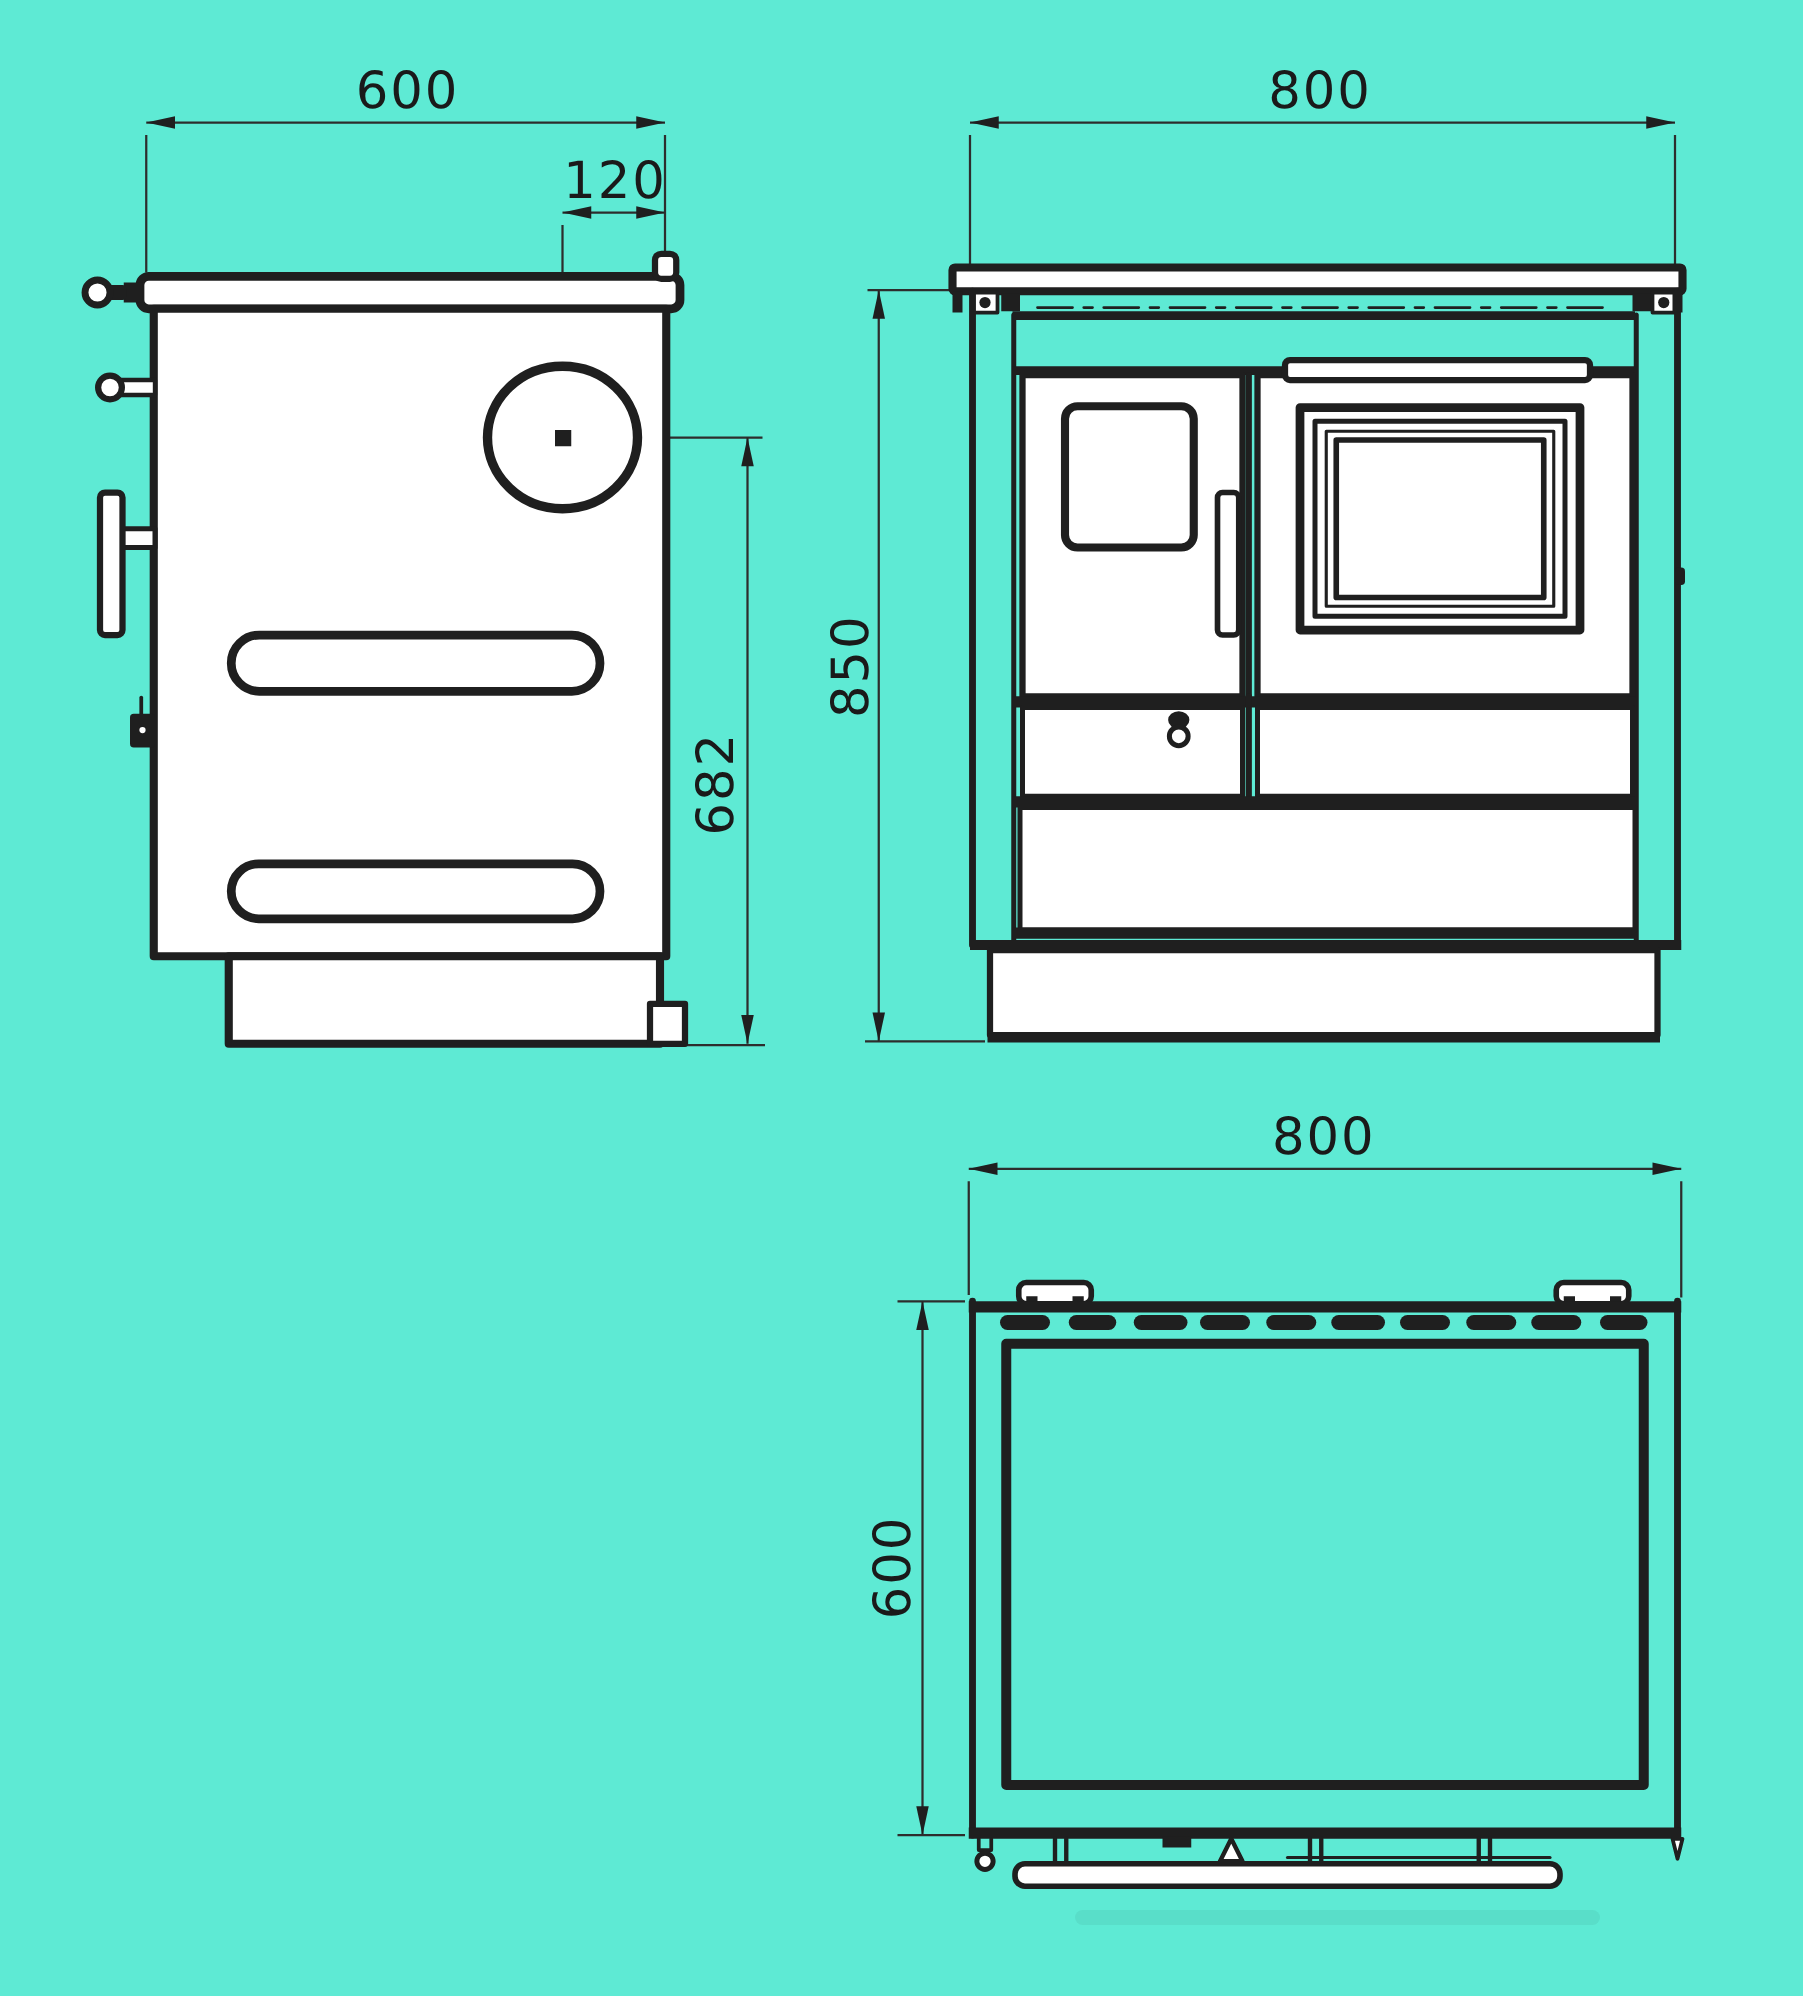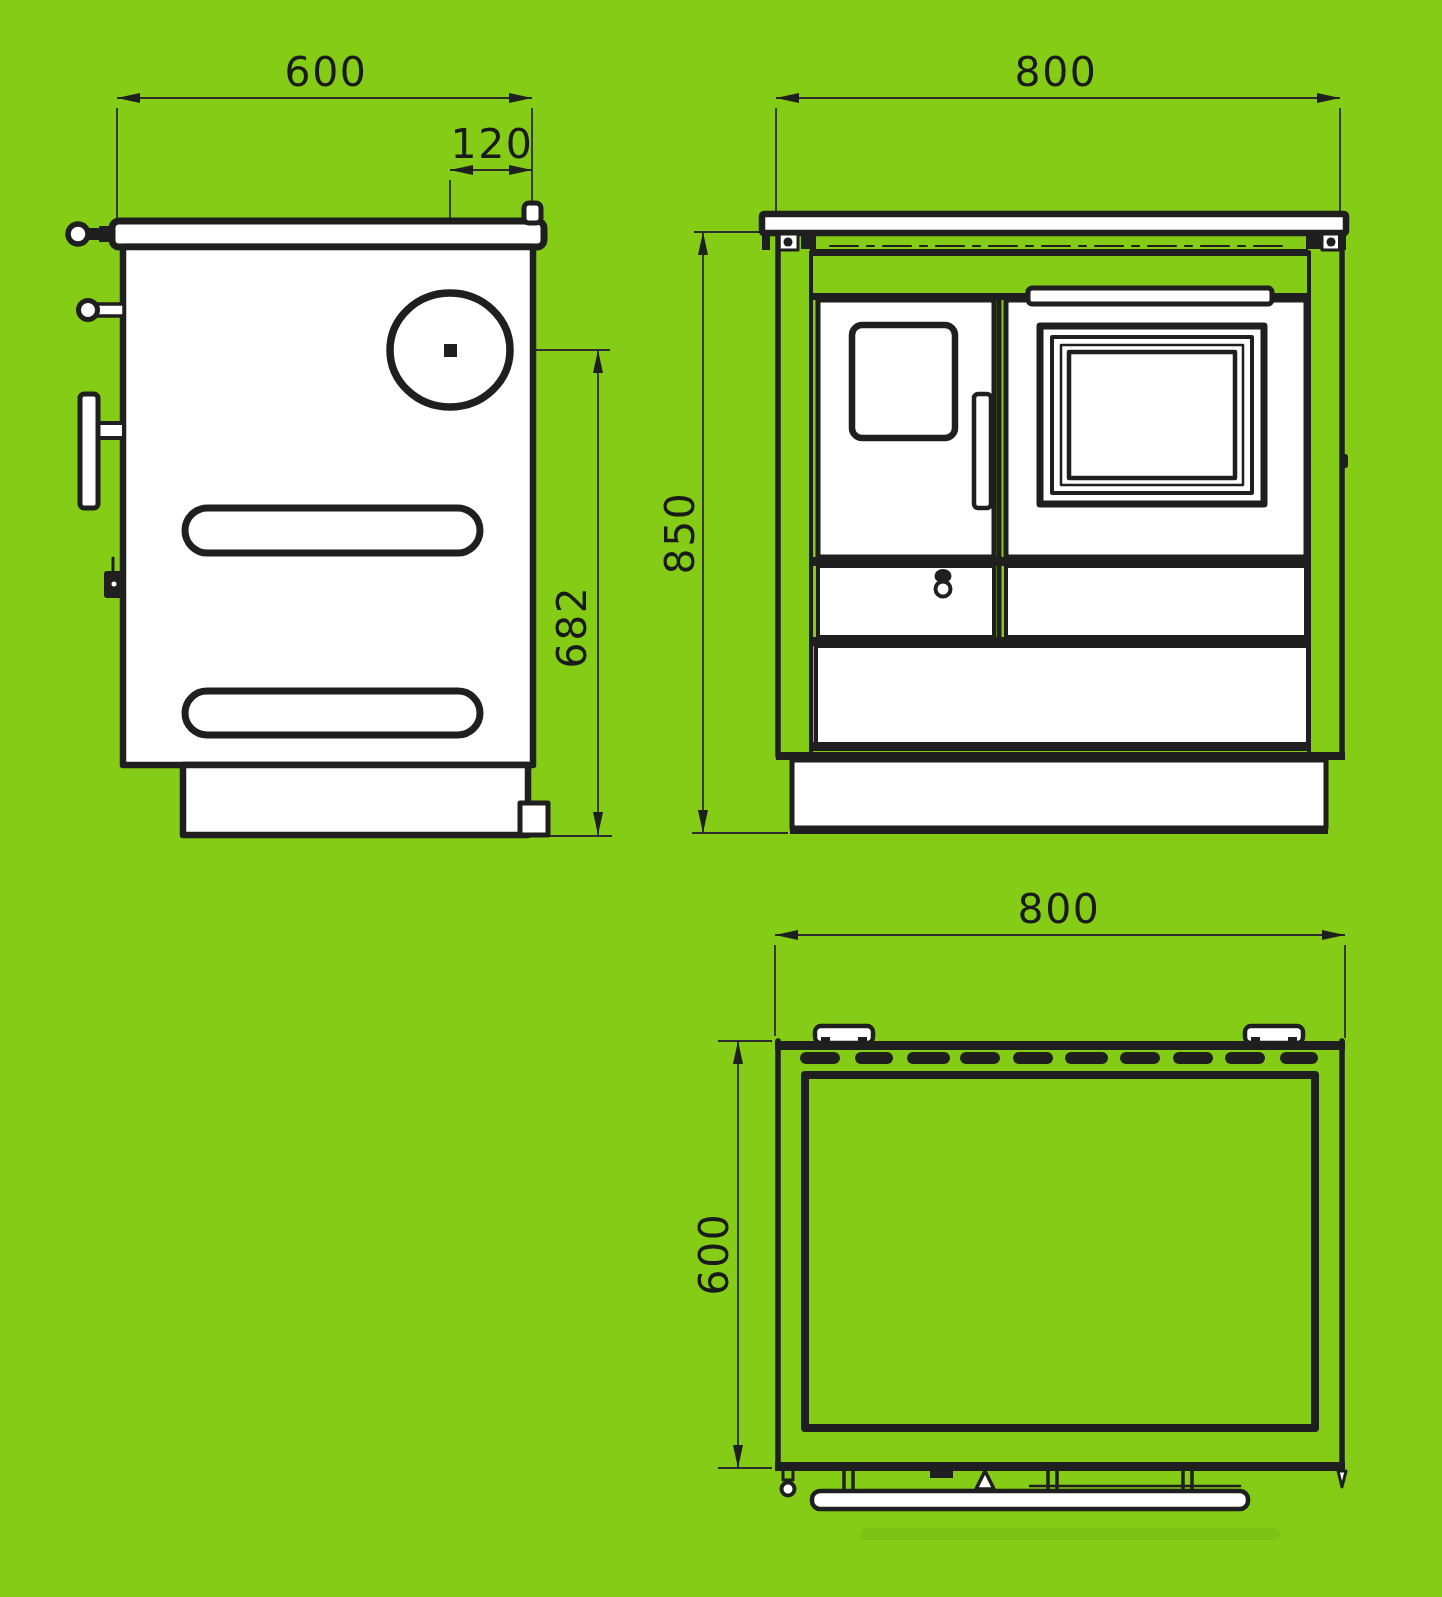--- a/index.html
+++ b/index.html
@@ -1,16 +1,16 @@
 <!DOCTYPE html>
 <html><head>
 <meta charset="utf-8">
 <style>
   html,body{margin:0;padding:0;background:#ffffff;}
-  .stage{width:1442px;height:1597px;background:#84cc16;position:relative;margin:0 auto;
+  .stage{width:1442px;height:1597px;background:#5eead4;position:relative;margin:0 auto;
          font-family:"DejaVu Sans", sans-serif;}
   svg{display:block;}
   .ln{stroke:#1f1f1f;fill:none;stroke-linecap:round;stroke-linejoin:round;}
   .wf{stroke:#1f1f1f;fill:#ffffff;stroke-linejoin:round;}
   .fl{fill:#1f1f1f;stroke:none;}
   .dim{stroke:#2d2d2d;stroke-width:1.8;fill:none;stroke-linecap:butt;}
   .ar{fill:#1f1f1f;stroke:none;}
   .dimtext{font-family:"DejaVu Sans", sans-serif;font-size:41px;fill:#1a1a1a;letter-spacing:1.5px;}
 </style>
 </head>

